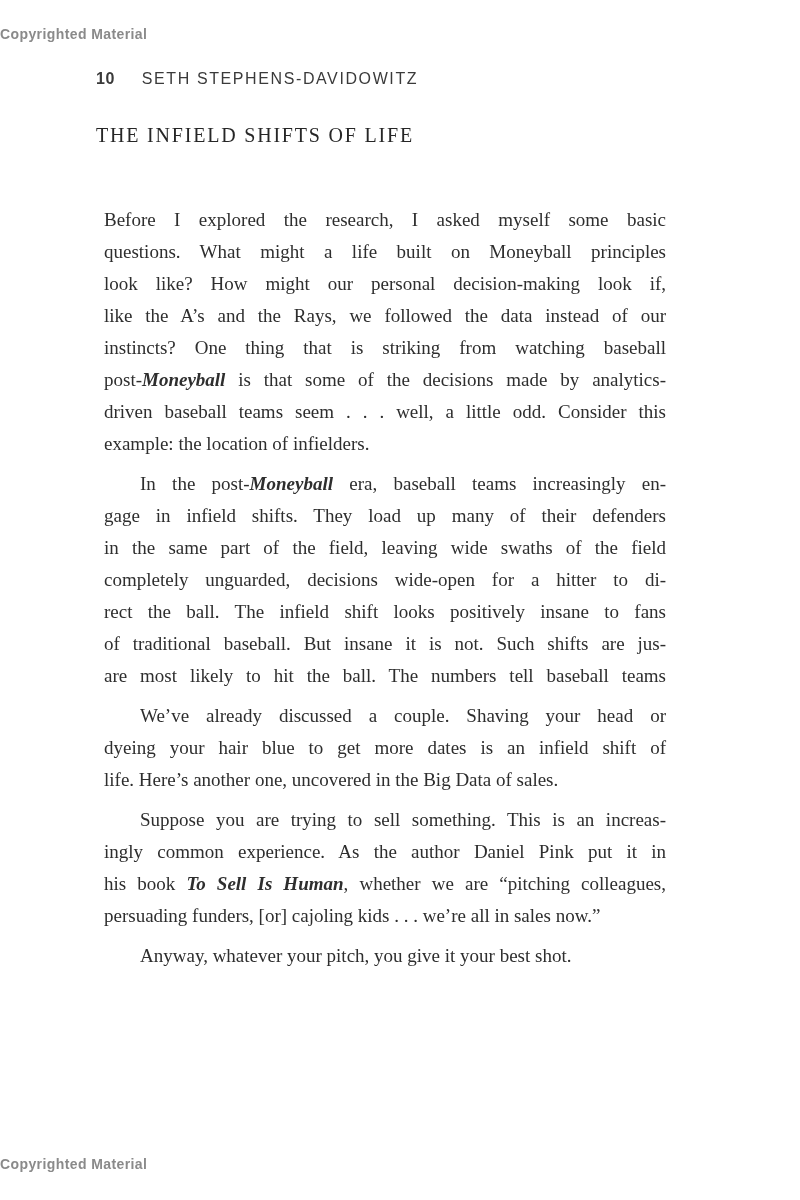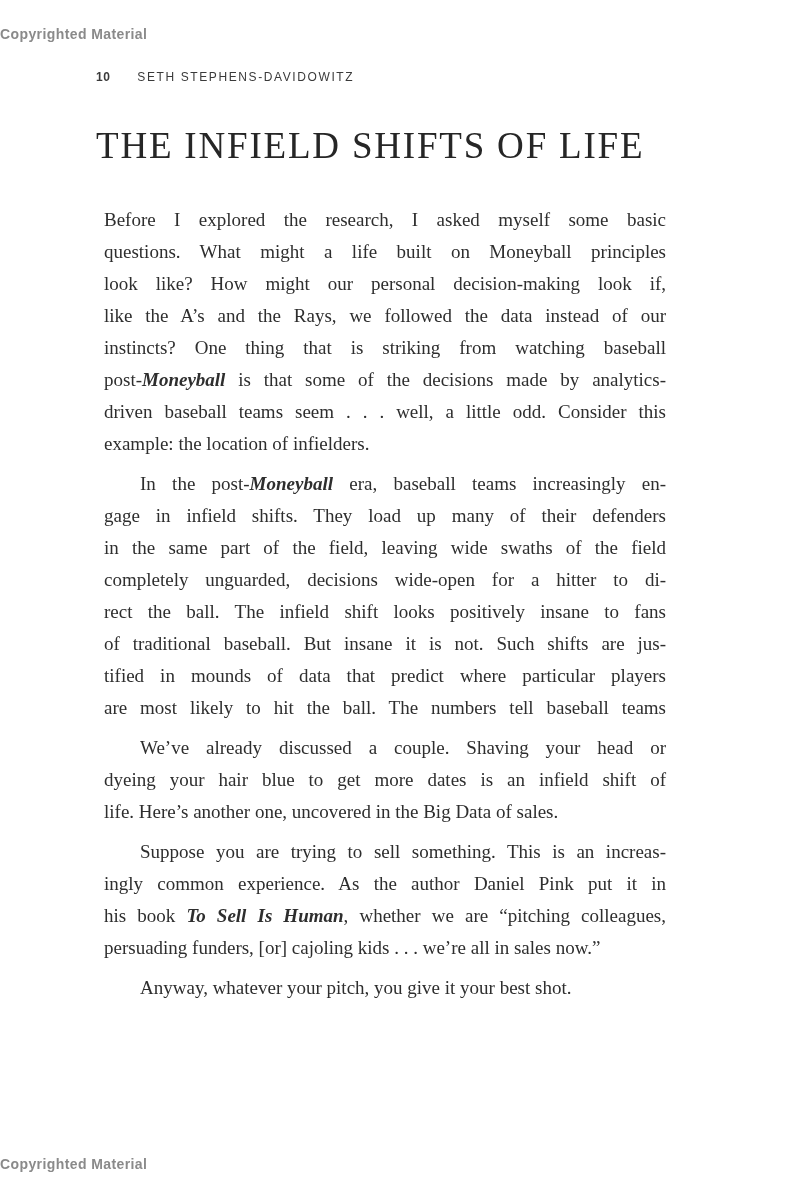--- a/index.html
+++ b/index.html
@@ -21,37 +21,37 @@
     letter-spacing: 0.4px;
     color: #8a8a8a;
   }
   .copyright.top { top: 26px; }
   .copyright.bottom { top: 1156px; }
   .running-header {
     position: absolute;
     top: 70px;
     left: 96px;
     font-family: "Liberation Sans", sans-serif;
-    font-size: 12px;
+    font-size: 16px;
     color: #3a3a3a;
     letter-spacing: 1.6px;
     white-space: nowrap;
   }
   .running-header .pagenum {
     font-weight: bold;
     letter-spacing: 0.5px;
     margin-right: 27px;
   }
   .chapter-title {
     position: absolute;
     top: 124px;
     left: 96px;
     font-family: "Liberation Serif", serif;
     font-weight: normal;
-    font-size: 37px;
+    font-size: 20px;
     letter-spacing: 1.8px;
     color: #262626;
     white-space: nowrap;
   }
   .body-text {
     position: absolute;
     top: 196px;
     left: 96px;
     width: 578px;
     font-family: "Liberation Serif", serif;
@@ -92,21 +92,20 @@
         <div class="line"><span>driven baseball teams seem . . . well, a little odd. Consider this</span></div>
         <div class="line last"><span>example: the location of infielders.</span></div>
       </div>
       <div class="para">
         <div class="line first-indent"><span>In the post-</span><em>Moneyball</em><span> era, baseball teams increasingly en-</span></div>
         <div class="line"><span>gage in infield shifts. They load up many of their defenders</span></div>
         <div class="line"><span>in the same part of the field, leaving wide swaths of the field</span></div>
         <div class="line"><span>completely unguarded, decisions wide-open for a hitter to di-</span></div>
         <div class="line"><span>rect the ball. The infield shift looks positively insane to fans</span></div>
         <div class="line"><span>of traditional baseball. But insane it is not. Such shifts are jus-</span></div>
-        <div class="line"><span>tified in mounds of data that predict where particular players</span></div>
         <div class="line"><span>are most likely to hit the ball. The numbers tell baseball teams</span></div>
       </div>
       <div class="para">
         <div class="line first-indent"><span>We’ve already discussed a couple. Shaving your head or</span></div>
         <div class="line"><span>dyeing your hair blue to get more dates is an infield shift of</span></div>
         <div class="line last"><span>life. Here’s another one, uncovered in the Big Data of sales.</span></div>
       </div>
       <div class="para">
         <div class="line first-indent"><span>Suppose you are trying to sell something. This is an increas-</span></div>
         <div class="line"><span>ingly common experience. As the author Daniel Pink put it in</span></div>

